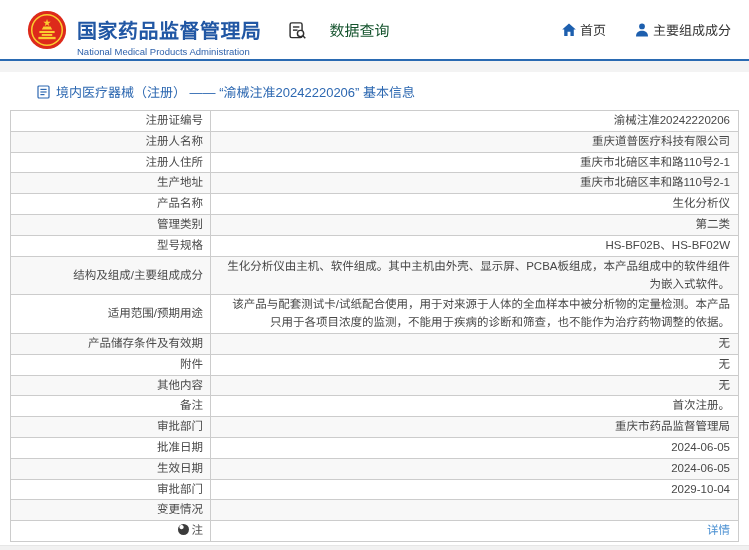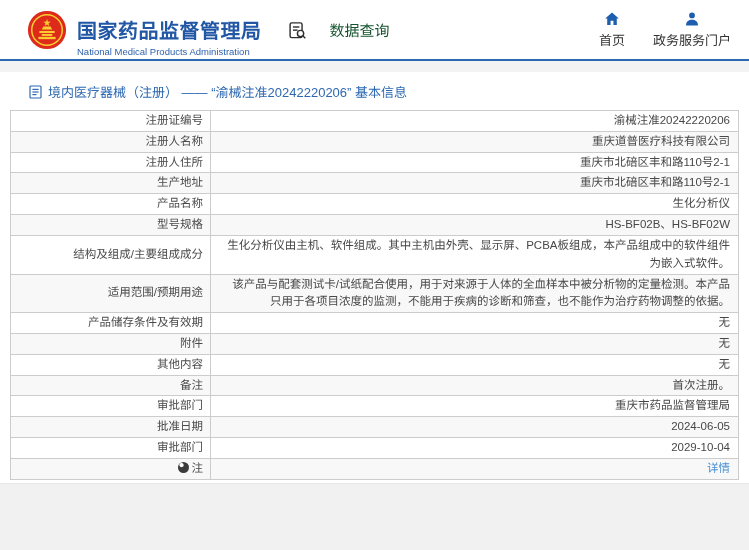--- a/index.html
+++ b/index.html
@@ -29,32 +29,32 @@
   .org-cn { font-size: 20px; font-weight: bold; color: #2157a4; letter-spacing: 0.5px; line-height: 1.15; margin-top: 17px; }
   .org-en { font-size: 9.5px; color: #2f62ab; margin-top: 3px; }
   .data-query {
     display: flex; align-items: flex-end; gap: 23px;
     margin-left: 26px; font-size: 15px; color: #14532d;
     cursor: pointer; white-space: nowrap;
   }
   .data-query svg { width: 19px; height: 19px; }
   nav { margin-left: auto; display: flex; gap: 28px; padding-right: 8px; }
   .nav-item {
-    display: flex; flex-direction: column; align-items: center; gap: 3px;
+    display: flex; flex-direction: row; align-items: center; gap: 3px;
     font-size: 13px; color: #333; cursor: pointer; white-space: nowrap;
   }
   .nav-item svg { width: 16px; height: 16px; }
 
   .band { flex: 0 0 auto; height: 11px; background: #f3f3f3; }
 
   
   .breadcrumb {
     display: flex; align-items: center; gap: 6px;
     color: #2d68b1; font-size: 13px;
-    margin: 10px 0 9px 13px;
+    margin: 10px 0 9px 21px;
     padding-left: 16px;
   }
   .breadcrumb svg { width: 13px; height: 14px; flex: 0 0 auto; }
 
   
   table {
     border-collapse: collapse;
     margin: 0 10px;
     width: 729px;
     table-layout: fixed;
@@ -116,21 +116,21 @@
       <svg viewBox="0 0 20 20" aria-hidden="true">
         <path d="M10 2 L18.5 9.5 H16 V17.5 H11.8 V12.3 H8.2 V17.5 H4 V9.5 H1.5 Z" fill="#1d5fae"></path>
       </svg>
       <span>首页</span>
     </div>
     <div class="nav-item">
       <svg viewBox="0 0 20 20" aria-hidden="true">
         <circle cx="10" cy="5.5" r="3.6" fill="#1d5fae"></circle>
         <path d="M2.5 18 c0-5 3.8-7 7.5-7 s7.5 2 7.5 7 z" fill="#1d5fae"></path>
       </svg>
-      <span>政务服务门户</span>
+      <span>主要组成成分</span>
     </div>
   </nav>
 </header>
 
 <div class="band"></div>
 
 <main>
   <div class="breadcrumb">
     <svg viewBox="0 0 13 14" fill="none" stroke="#2d68b1" stroke-width="1.2" aria-hidden="true">
       <rect x="1" y="1" width="11" height="12" rx="1"></rect>
@@ -157,20 +157,24 @@
   </tr>
         <tr>
     <td class="label-cell"><span class="label-text">生产地址</span></td>
     <td class="value-cell">重庆市北碚区丰和路110号2-1</td>
   </tr>
         <tr>
     <td class="label-cell"><span class="label-text">产品名称</span></td>
     <td class="value-cell">生化分析仪</td>
   </tr>
         <tr>
+    <td class="label-cell"><span class="label-text">管理类别</span></td>
+    <td class="value-cell">第二类</td>
+  </tr>
+        <tr>
     <td class="label-cell"><span class="label-text">型号规格</span></td>
     <td class="value-cell">HS-BF02B、HS-BF02W</td>
   </tr>
         <tr>
     <td class="label-cell"><span class="label-text">结构及组成/主要组成成分</span></td>
     <td class="value-cell">生化分析仪由主机、软件组成。其中主机由外壳、显示屏、PCBA板组成，本产品组成中的软件组件为嵌入式软件。</td>
   </tr>
         <tr>
     <td class="label-cell"><span class="label-text">适用范围/预期用途</span></td>
     <td class="value-cell">该产品与配套测试卡/试纸配合使用，用于对来源于人体的全血样本中被分析物的定量检测。本产品只用于各项目浓度的监测，不能用于疾病的诊断和筛查，也不能作为治疗药物调整的依据。</td>
@@ -193,22 +197,30 @@
   </tr>
         <tr>
     <td class="label-cell"><span class="label-text">审批部门</span></td>
     <td class="value-cell">重庆市药品监督管理局</td>
   </tr>
         <tr>
     <td class="label-cell"><span class="label-text">批准日期</span></td>
     <td class="value-cell">2024-06-05</td>
   </tr>
         <tr>
+    <td class="label-cell"><span class="label-text">生效日期</span></td>
+    <td class="value-cell">2024-06-05</td>
+  </tr>
+        <tr>
     <td class="label-cell"><span class="label-text">审批部门</span></td>
     <td class="value-cell">2029-10-04</td>
+  </tr>
+        <tr>
+    <td class="label-cell"><span class="label-text">变更情况</span></td>
+    <td class="value-cell"></td>
   </tr>
         <tr>
     <td class="label-cell"><span class="note-dot"></span><span class="label-text">注</span></td>
     <td class="value-cell"><a class="details" href="#">详情</a></td>
   </tr>
       </tbody>
   </table>
 </main>
 
 <div class="footer-strip"></div>

